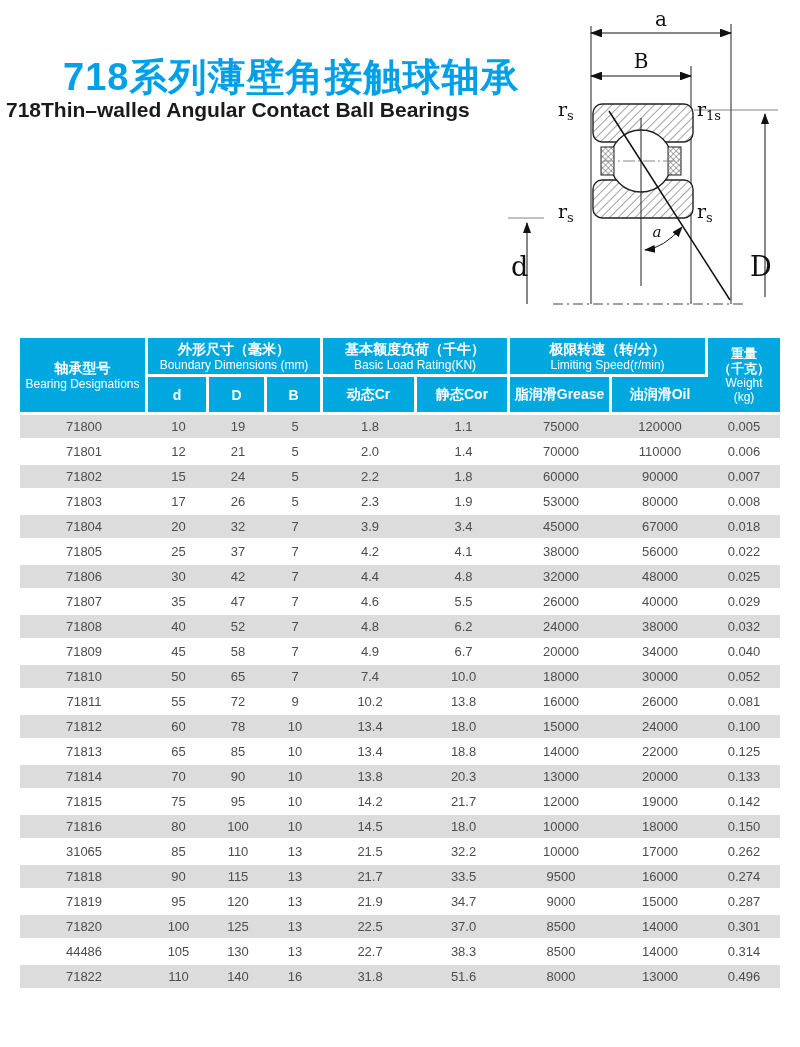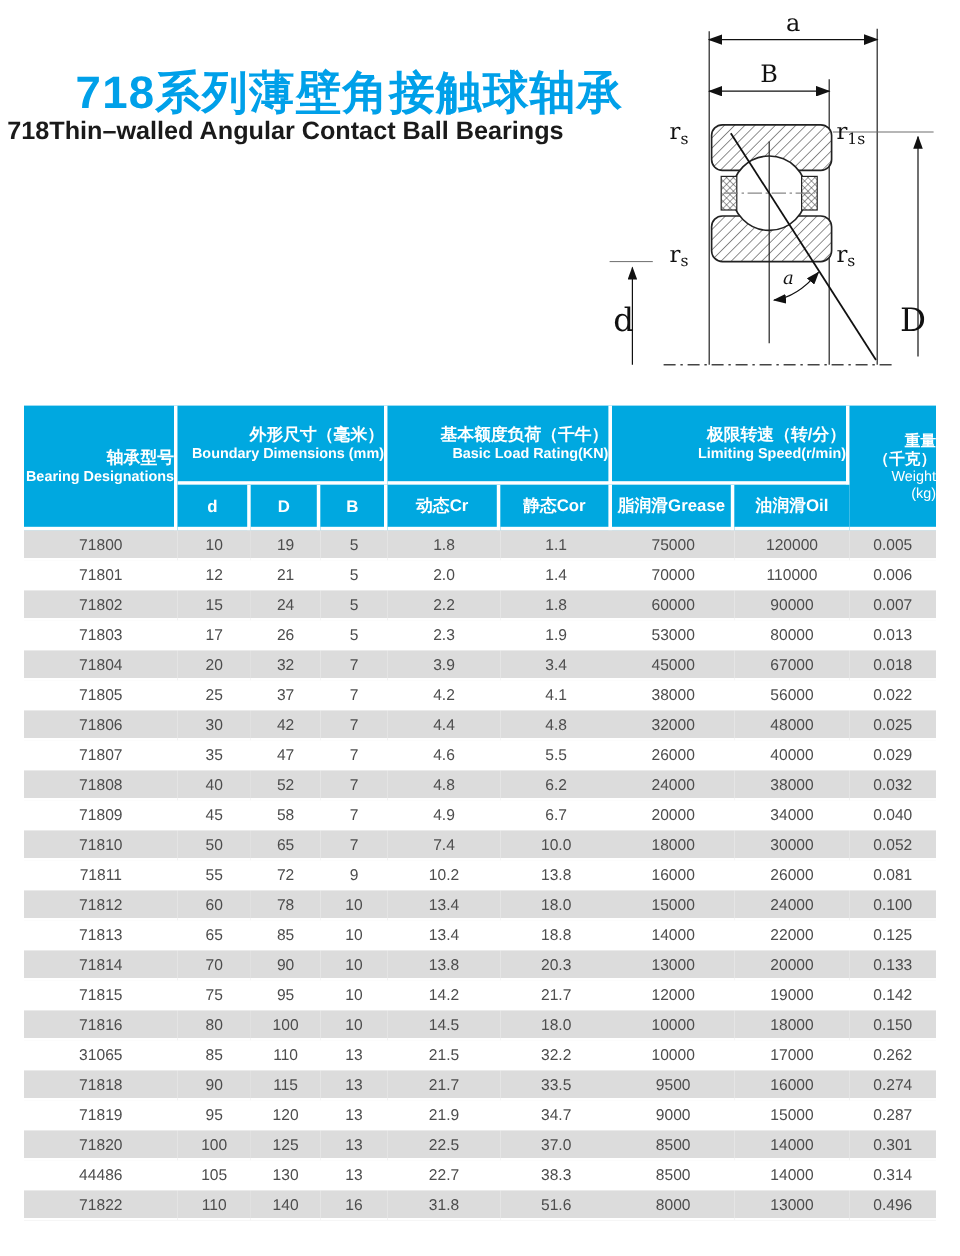--- a/index.html
+++ b/index.html
@@ -33,24 +33,24 @@
     position:absolute;left:20px;top:338px;width:760px;
     border-collapse:separate;border-spacing:0;table-layout:fixed;
   }
   table.spec th{
     background:var(--header-bg);color:#fff;font-weight:bold;
     text-align:center;vertical-align:middle;
     border-right:3px solid #fff;border-bottom:3px solid #fff;
     padding:0;
   }
   table.spec th:last-child{border-right:none;}
-  table.spec thead tr:first-child th{height:66px;text-align:right;}
+  table.spec thead tr:first-child th{height:39px;}
   table.spec thead tr:last-child th{height:38px;font-size:14px;}
   .h-zh{font-size:14px;line-height:17px;}
-  .h-en{font-size:12px;font-weight:bold;line-height:14px;}
+  .h-en{font-size:12px;font-weight:normal;line-height:14px;}
   .h-sm{font-size:13px;line-height:15px;}
   .h-sm-en{font-size:12px;font-weight:normal;line-height:14px;}
   table.spec td{
     height:25px;text-align:center;vertical-align:middle;
     font-size:13px;color:var(--row-text);
     background:#fff;border-bottom:2px solid #fff;padding:0;
   }
   table.spec tr.alt td{background:var(--row-alt);}
 
   svg text{fill:#111;}
@@ -217,21 +217,21 @@
         </tr>
         <tr>
           <td>71803</td>
           <td>17</td>
           <td>26</td>
           <td>5</td>
           <td>2.3</td>
           <td>1.9</td>
           <td>53000</td>
           <td>80000</td>
-          <td>0.013</td>
+          <td>0.008</td>
         </tr>
         <tr class="alt">
           <td>71804</td>
           <td>20</td>
           <td>32</td>
           <td>7</td>
           <td>3.9</td>
           <td>3.4</td>
           <td>45000</td>
           <td>67000</td>

